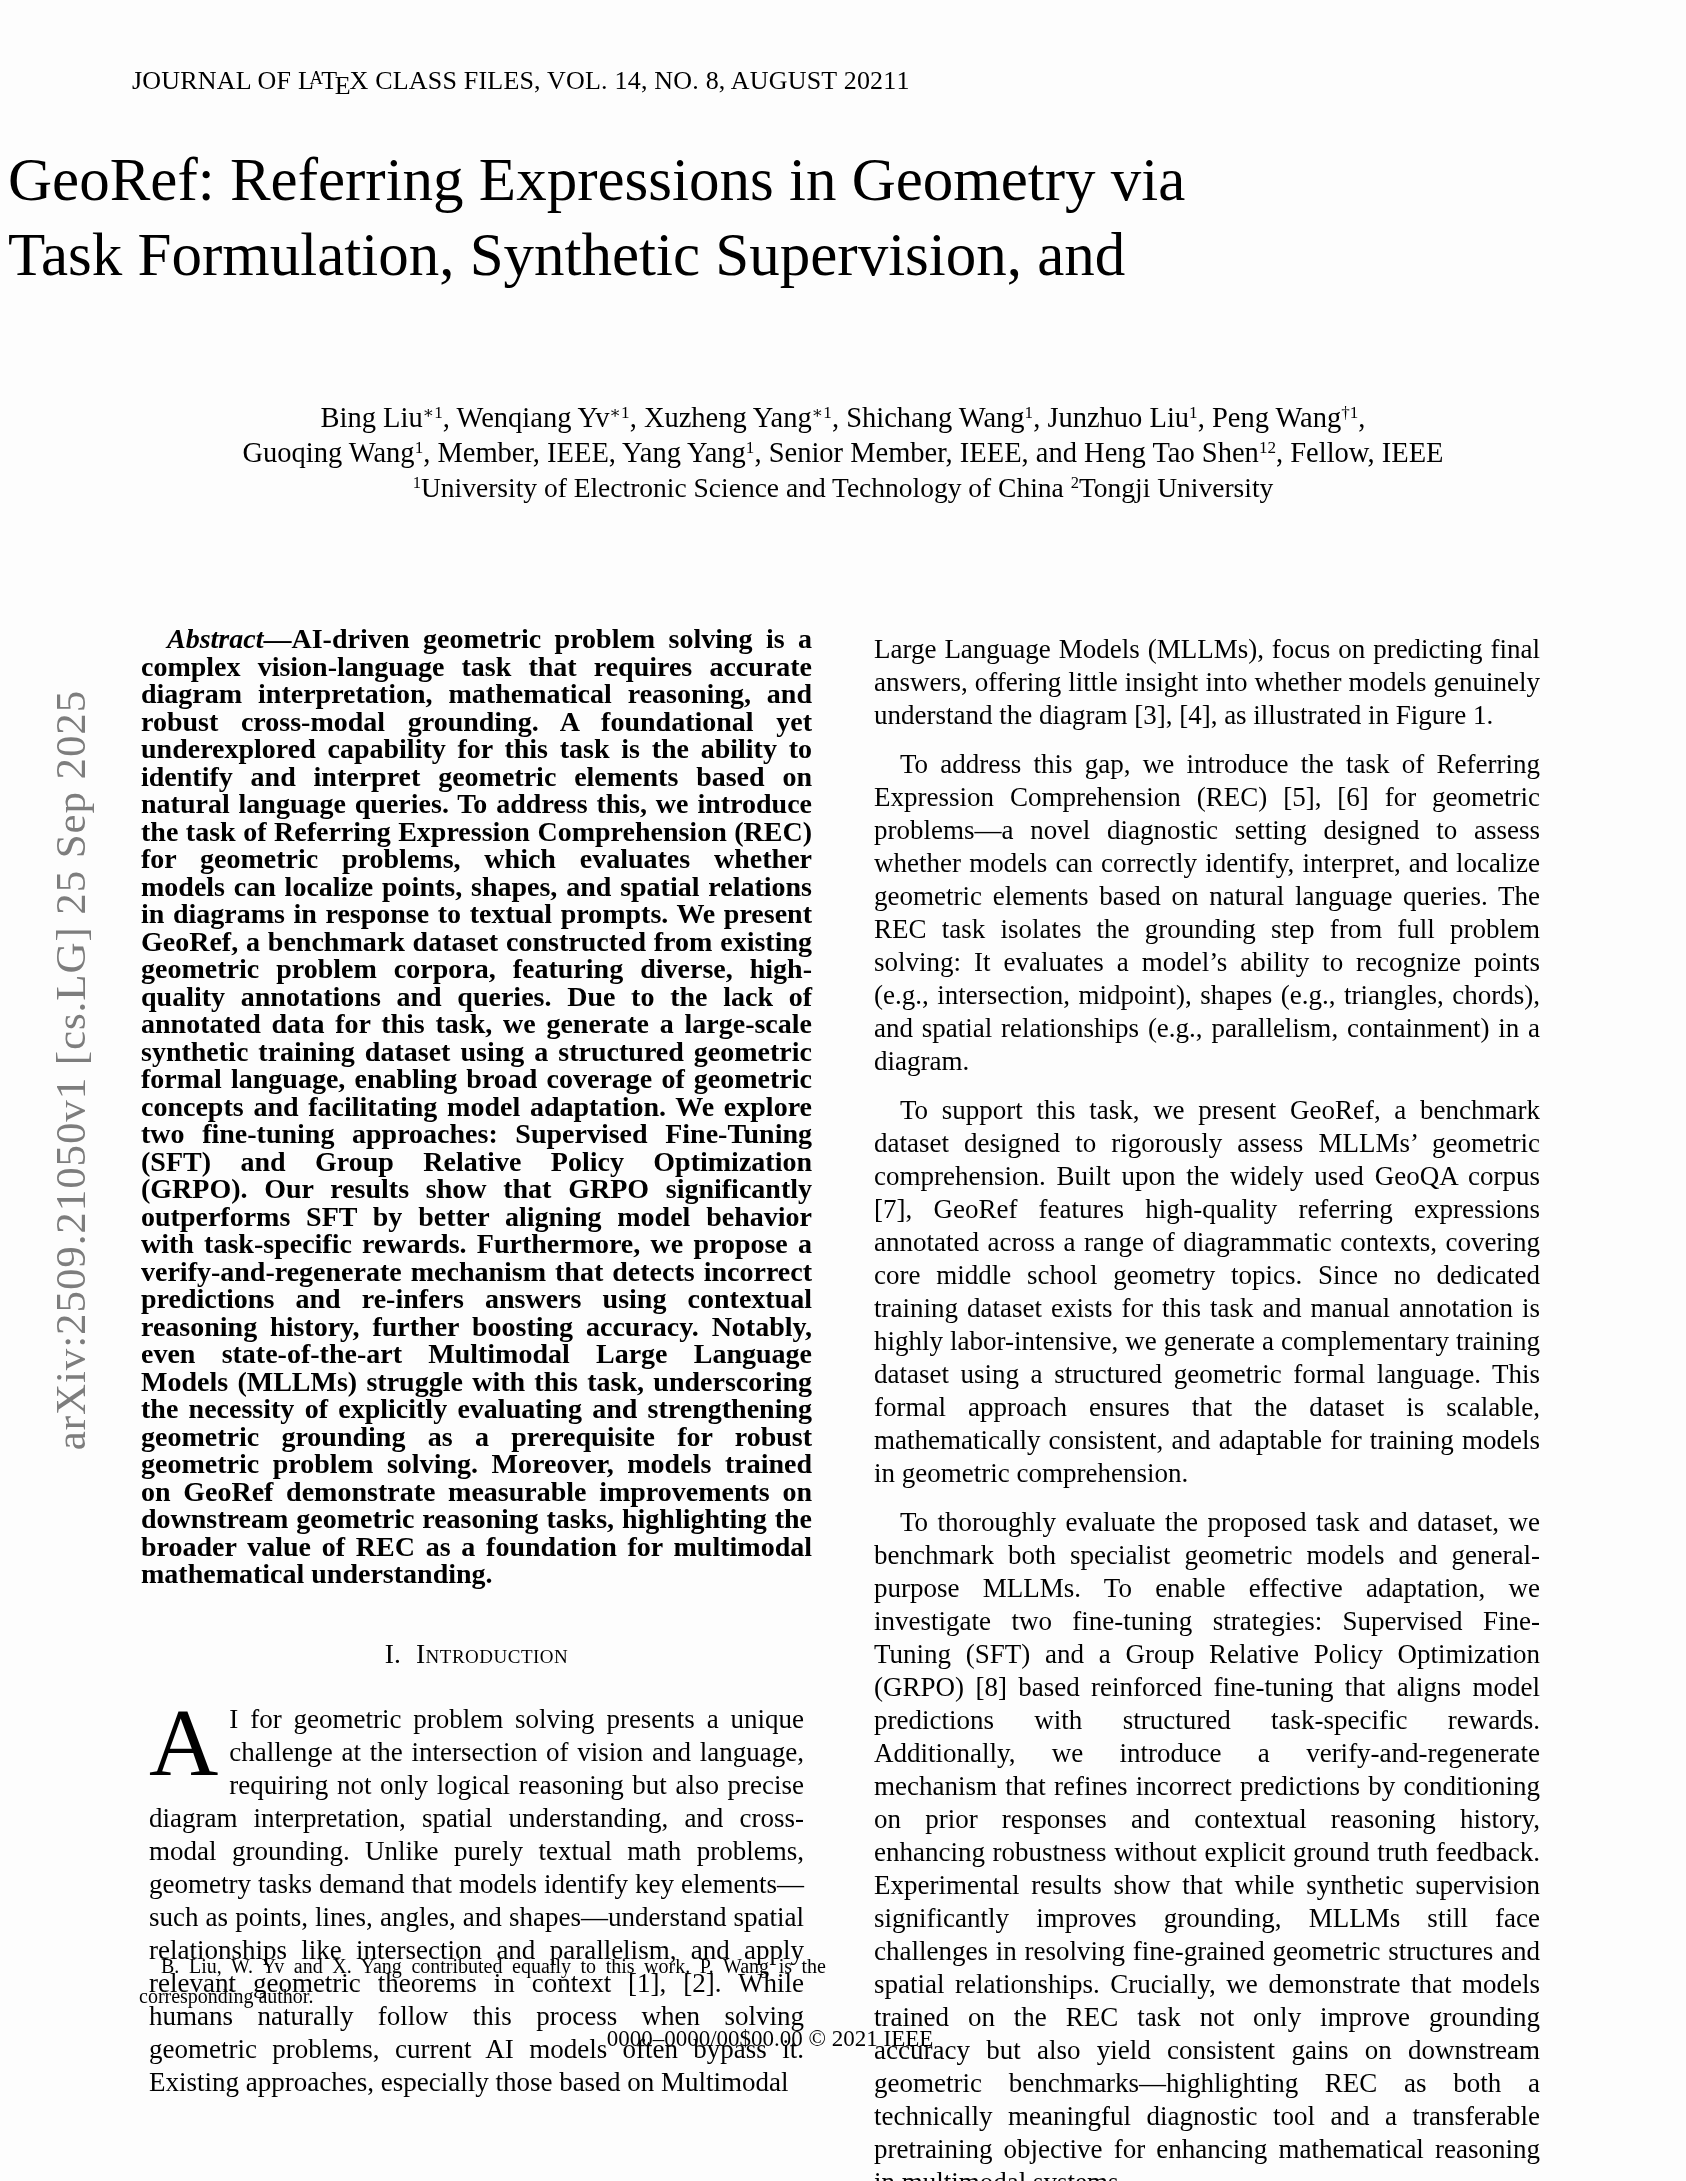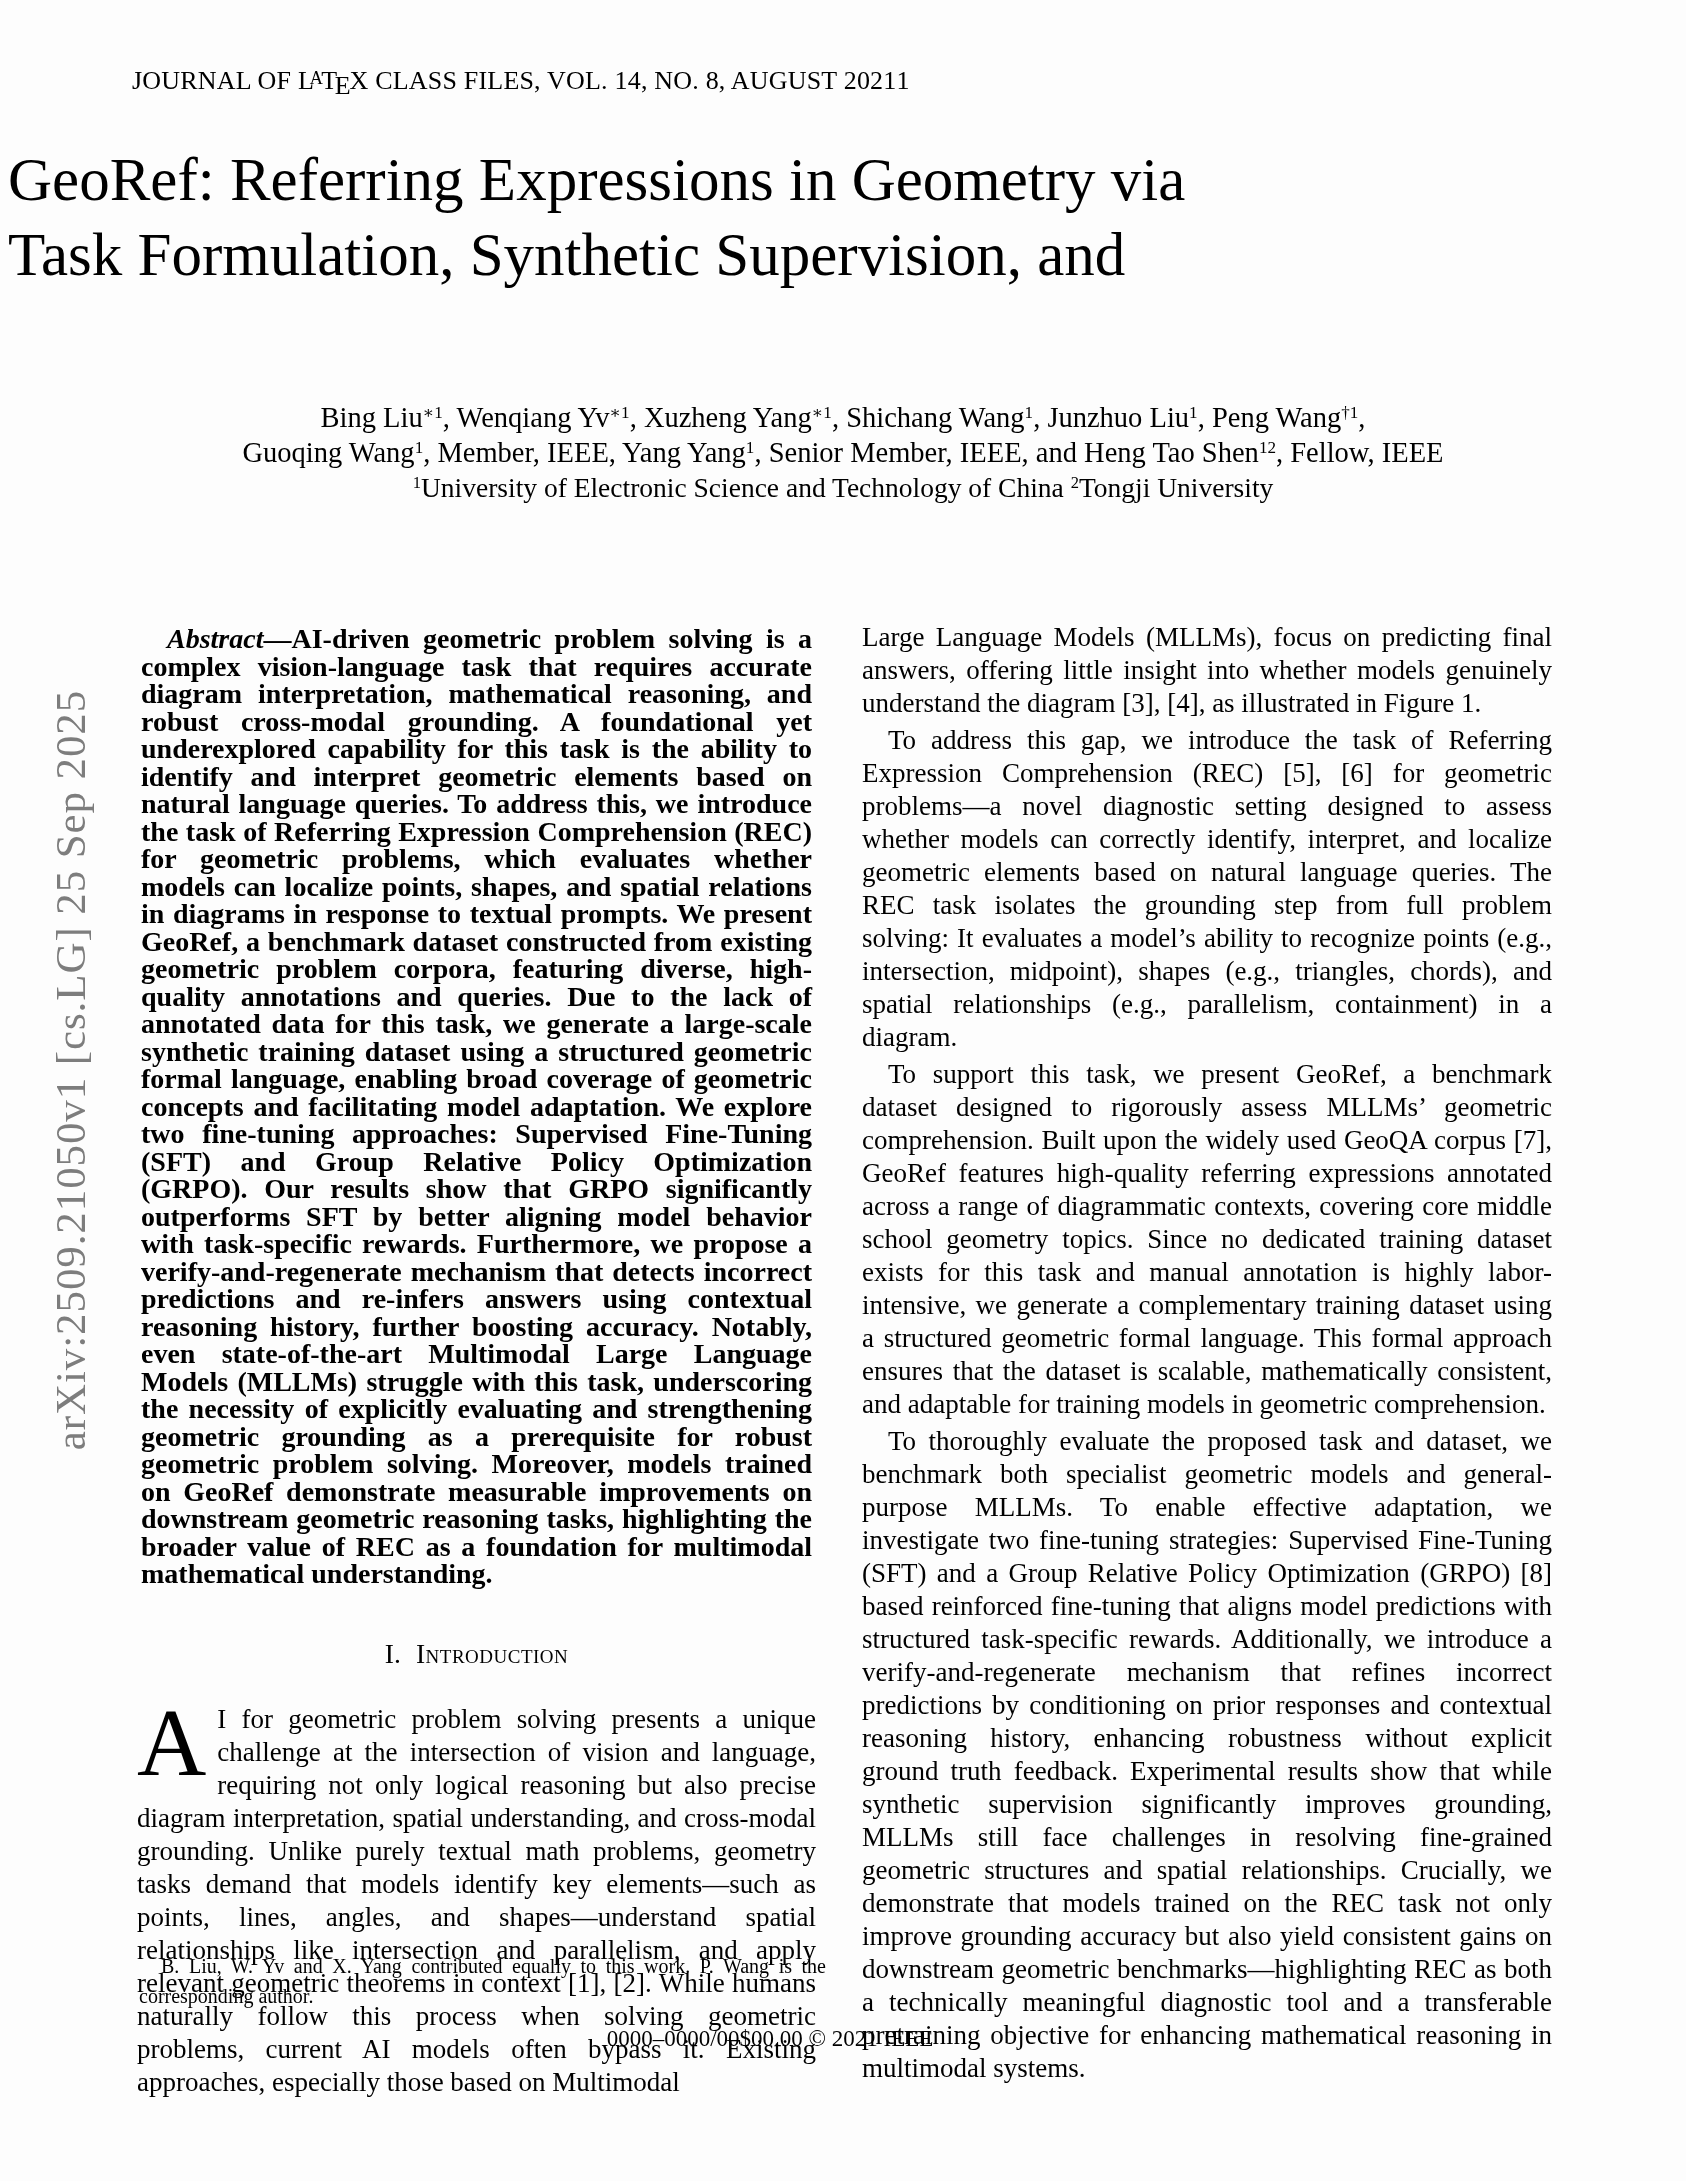--- a/index.html
+++ b/index.html
@@ -38,21 +38,21 @@
     font-weight:bold;font-size:28px;line-height:27.5px;
     text-align:justify;text-indent:26px;margin:8px;
   }
   .idx{margin-top:27px;}
   .bi{font-style:italic;}
   .sec-head{
     text-align:center;font-size:27.5px;font-weight:normal;
     margin:50px 0 33px 0;
   }
   .sec-head .sc{font-variant:small-caps;margin-left:0.55em;letter-spacing:0.5px;margin-top:14px;}
-  .body-p{font-size:27px;line-height:33px;text-align:justify;margin:4px;}
+  .body-p{font-size:27px;line-height:33px;text-align:justify;margin:16px;}
   .body-p.indent{text-indent:26px;}
   .dropcap{
     float:left;font-size:96px;line-height:70px;
     padding:5.5px 11px 0 0;font-weight:normal;
   }
   
   .footnote{
     position:absolute;top:1945px;left:133px;width:687px;
     font-size:20px;line-height:30px;text-align:justify;text-indent:22px;margin:6px;
   }

